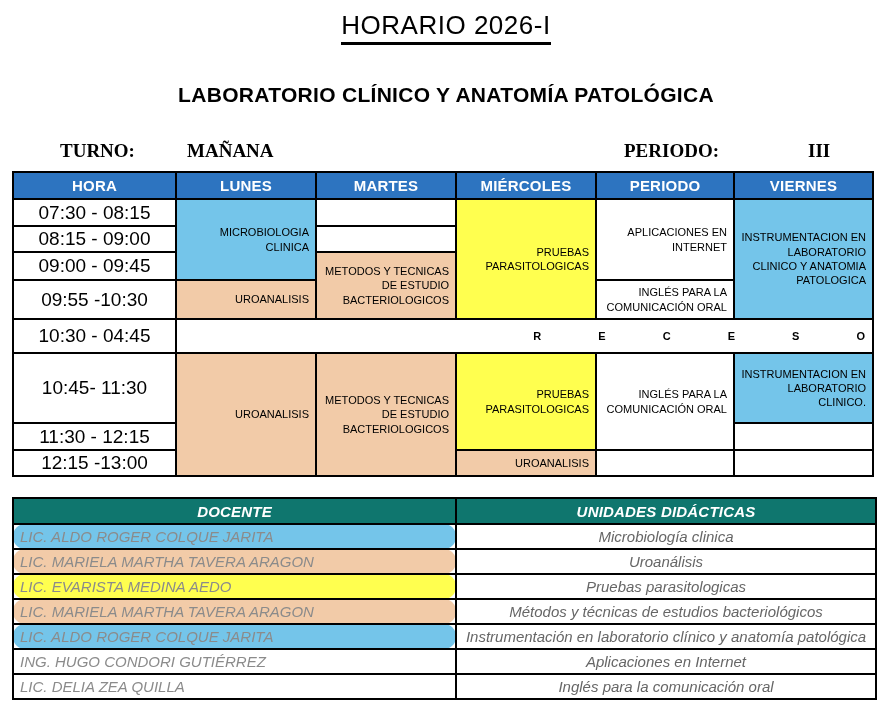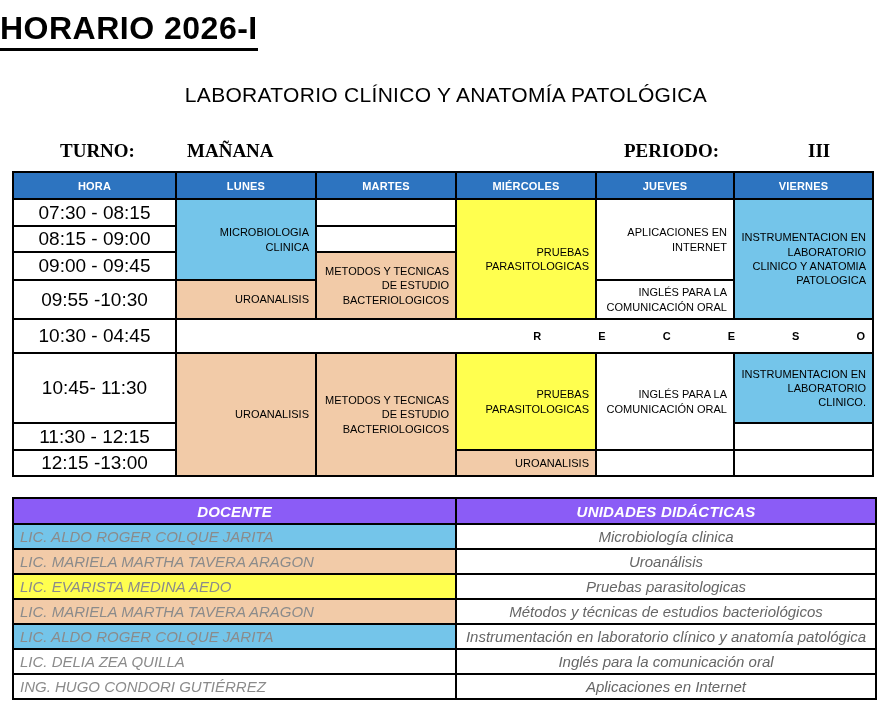--- a/index.html
+++ b/index.html
@@ -2,71 +2,71 @@
 <html><head>
 <meta charset="utf-8">
 <style>
   html,body{margin:0;padding:0;}
   body{
     width:892px;height:722px;position:relative;background:#fff;overflow:hidden;
     font-family:"Liberation Sans",sans-serif;color:#000;
   }
   
   .page-title{
-    position:absolute;top:10px;left:0;width:892px;
-    font-size:32px;font-weight:bold;letter-spacing:.5px;
+    position:absolute;top:10px;left:0;width:892px;text-align:center;
+    font-size:26px;font-weight:normal;letter-spacing:.5px;
   }
   .page-title span{
     border-bottom:3px solid #000;padding-bottom:2px;
   }
   .page-subtitle{
     position:absolute;top:83px;left:0;width:892px;text-align:center;
-    font-size:21px;font-weight:normal;letter-spacing:.3px;
+    font-size:21px;font-weight:bold;letter-spacing:.3px;
   }
   .meta{position:absolute;top:140px;left:12px;width:892px;height:28px;
     font-family:"Liberation Serif",serif;font-weight:bold;font-size:19px;padding-left:44px;}
   .meta span{position:absolute;top:0;white-space:nowrap;}
   .turno-label{left:48px;}
   .turno-value{left:175px;}
   .periodo-label{left:612px;}
   .periodo-value{left:796px;}
 
   
   table{border-collapse:collapse;table-layout:fixed;}
   .schedule{position:absolute;left:12px;top:171px;width:860px;}
   .schedule th,.schedule td{
     border:2px solid #000;text-align:center;vertical-align:middle;
     overflow:hidden;padding:1px 6px;
   }
   .schedule th{
-    background:#2d74c0;color:#fff;font-size:11px;font-weight:bold;
+    background:#2d74c0;color:#fff;font-size:15px;font-weight:bold;
     height:23px;letter-spacing:.2px;
   }
   .schedule td.time{font-size:19px;padding:1px 2px;}
   .schedule td.cell{font-size:11px;line-height:1.3;text-align:right;}
   .blue{background:#74c5ea;}
   .tan{background:#f2cba8;}
   .yellow{background:#ffff4f;}
   .receso-cell{
     font-size:14px;font-weight:bold;word-spacing:52px;letter-spacing:1px;
   }
   .narrow{padding:1px 26px;}
 
   
   .teachers{position:absolute;left:12px;top:497px;width:863px;}
   .teachers th,.teachers td{border:2px solid #000;overflow:hidden;}
   .teachers th{
-    background:#8b5cf6;color:#fff;font-style:italic;font-weight:bold;
+    background:#0f766e;color:#fff;font-style:italic;font-weight:bold;
     font-size:15px;height:22px;text-align:center;letter-spacing:.2px;
   }
   .teachers td{
     height:21px;font-style:italic;font-size:15px;white-space:nowrap;
     vertical-align:middle;
   }
-  .teachers td.docente{color:#8b8b8b;padding-left:6px;}
+  .teachers td.docente{color:#8b8b8b;padding-left:6px;border-radius:12px;}
   .teachers td.unidad{color:#666;padding-left:1px;text-align:center;}
 </style>
 </head>
 <body>
 
 <div class="page-title">
   <span>HORARIO 2026-I</span>
 </div>
 
 <div class="page-subtitle">LABORATORIO CLÍNICO Y ANATOMÍA PATOLÓGICA</div>
@@ -86,21 +86,21 @@
     <col style="width:140px">
       <col style="width:138px">
       <col style="width:139px">
   </colgroup>
   <tbody>
       <tr style="height:27px">
     <th>HORA</th>
     <th>LUNES</th>
     <th>MARTES</th>
     <th>MIÉRCOLES</th>
-    <th>JUEVES</th>
+    <th>PERIODO</th>
     <th>VIERNES</th>
   </tr>
   <tr style="height:27px">
     <td class="time">07:30 - 08:15</td>
     <td class="cell blue" rowspan="3">MICROBIOLOGIA CLINICA</td>
     <td class="cell"></td>
     <td class="cell yellow" rowspan="4">PRUEBAS PARASITOLOGICAS</td>
     <td class="cell" rowspan="3">APLICACIONES EN INTERNET</td>
     <td class="cell blue" rowspan="4">INSTRUMENTACION EN LABORATORIO CLINICO Y ANATOMIA PATOLOGICA</td>
   </tr>
@@ -166,21 +166,21 @@
   </tr>
   <tr style="height:25px">
     <td class="docente tan">LIC. MARIELA MARTHA TAVERA ARAGON</td>
     <td class="unidad">Métodos y técnicas de estudios bacteriológicos</td>
   </tr>
   <tr style="height:25px">
     <td class="docente blue">LIC. ALDO ROGER COLQUE JARITA</td>
     <td class="unidad">Instrumentación en laboratorio clínico y anatomía patológica</td>
   </tr>
   <tr style="height:25px">
+    <td class="docente">ING. HUGO CONDORI GUTIÉRREZ</td>
+    <td class="unidad">Aplicaciones en Internet</td>
+  </tr>
+  <tr style="height:25px">
     <td class="docente">LIC. DELIA ZEA QUILLA</td>
     <td class="unidad">Inglés para la comunicación oral</td>
-  </tr>
-  <tr style="height:25px">
-    <td class="docente">ING. HUGO CONDORI GUTIÉRREZ</td>
-    <td class="unidad">Aplicaciones en Internet</td>
   </tr>
 </tbody>
   </table>
 
 </body></html>

